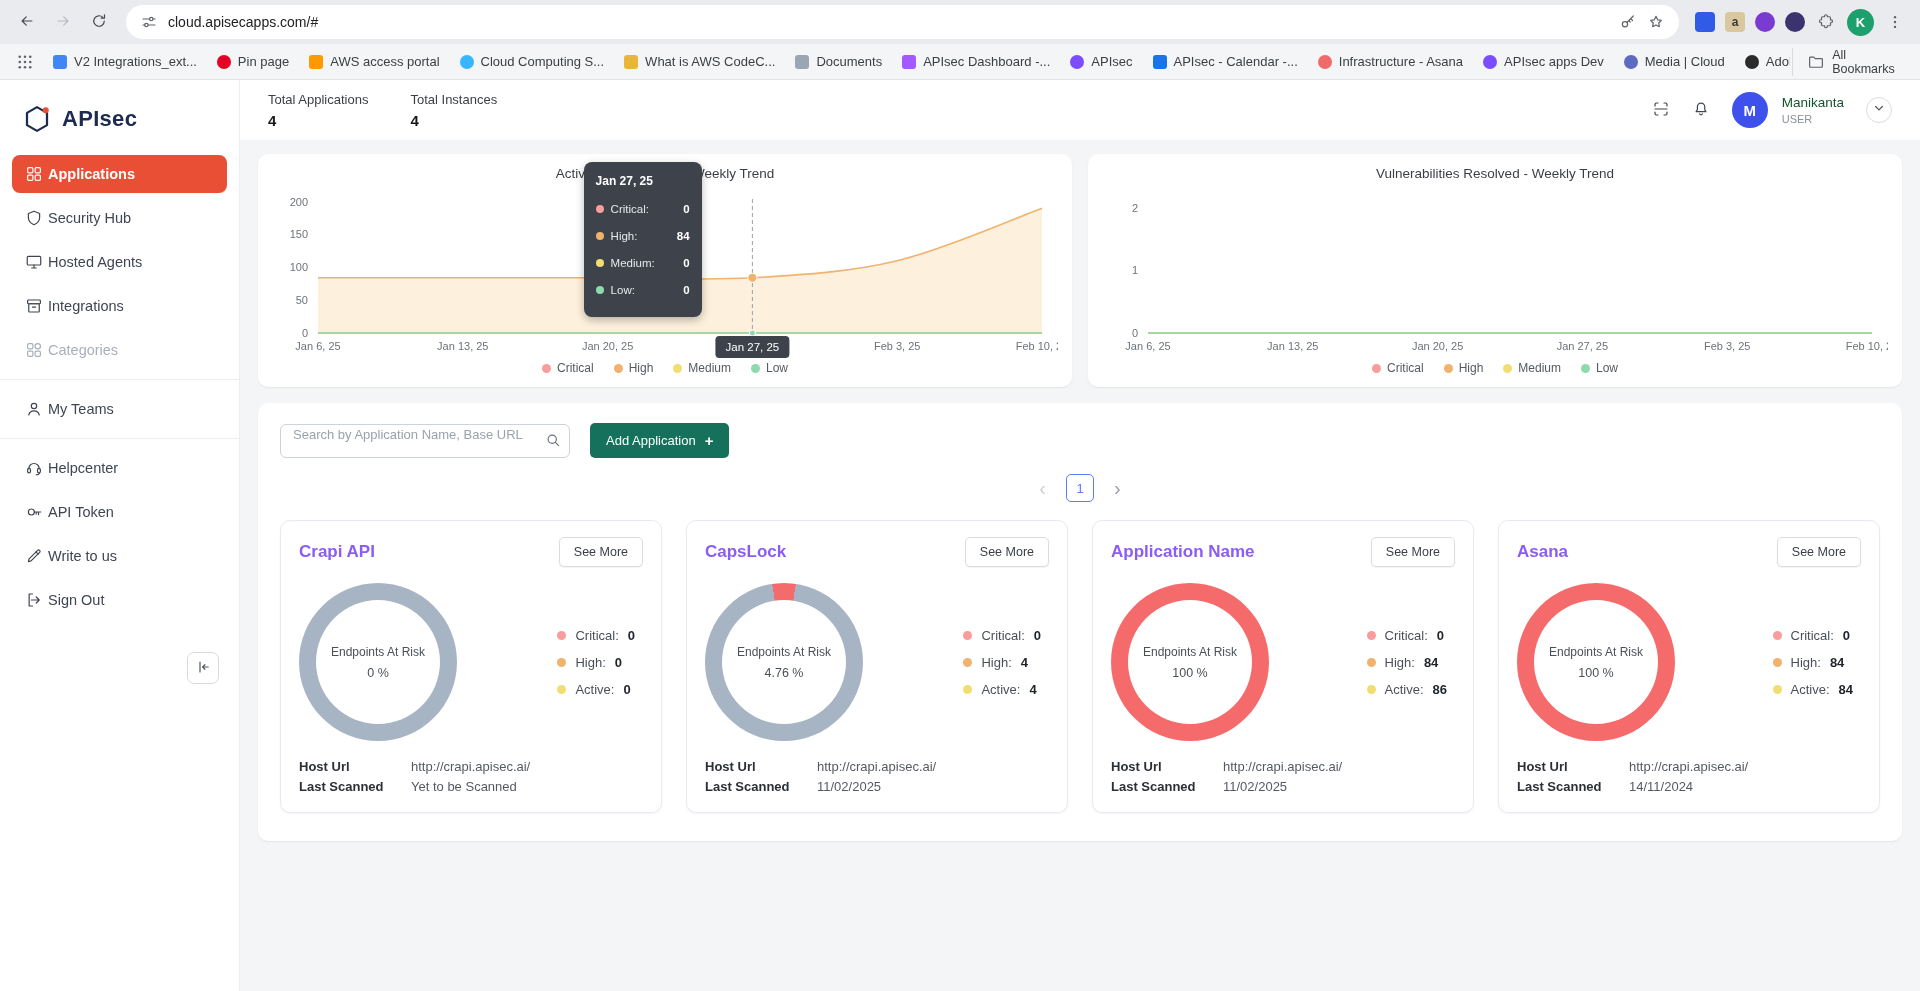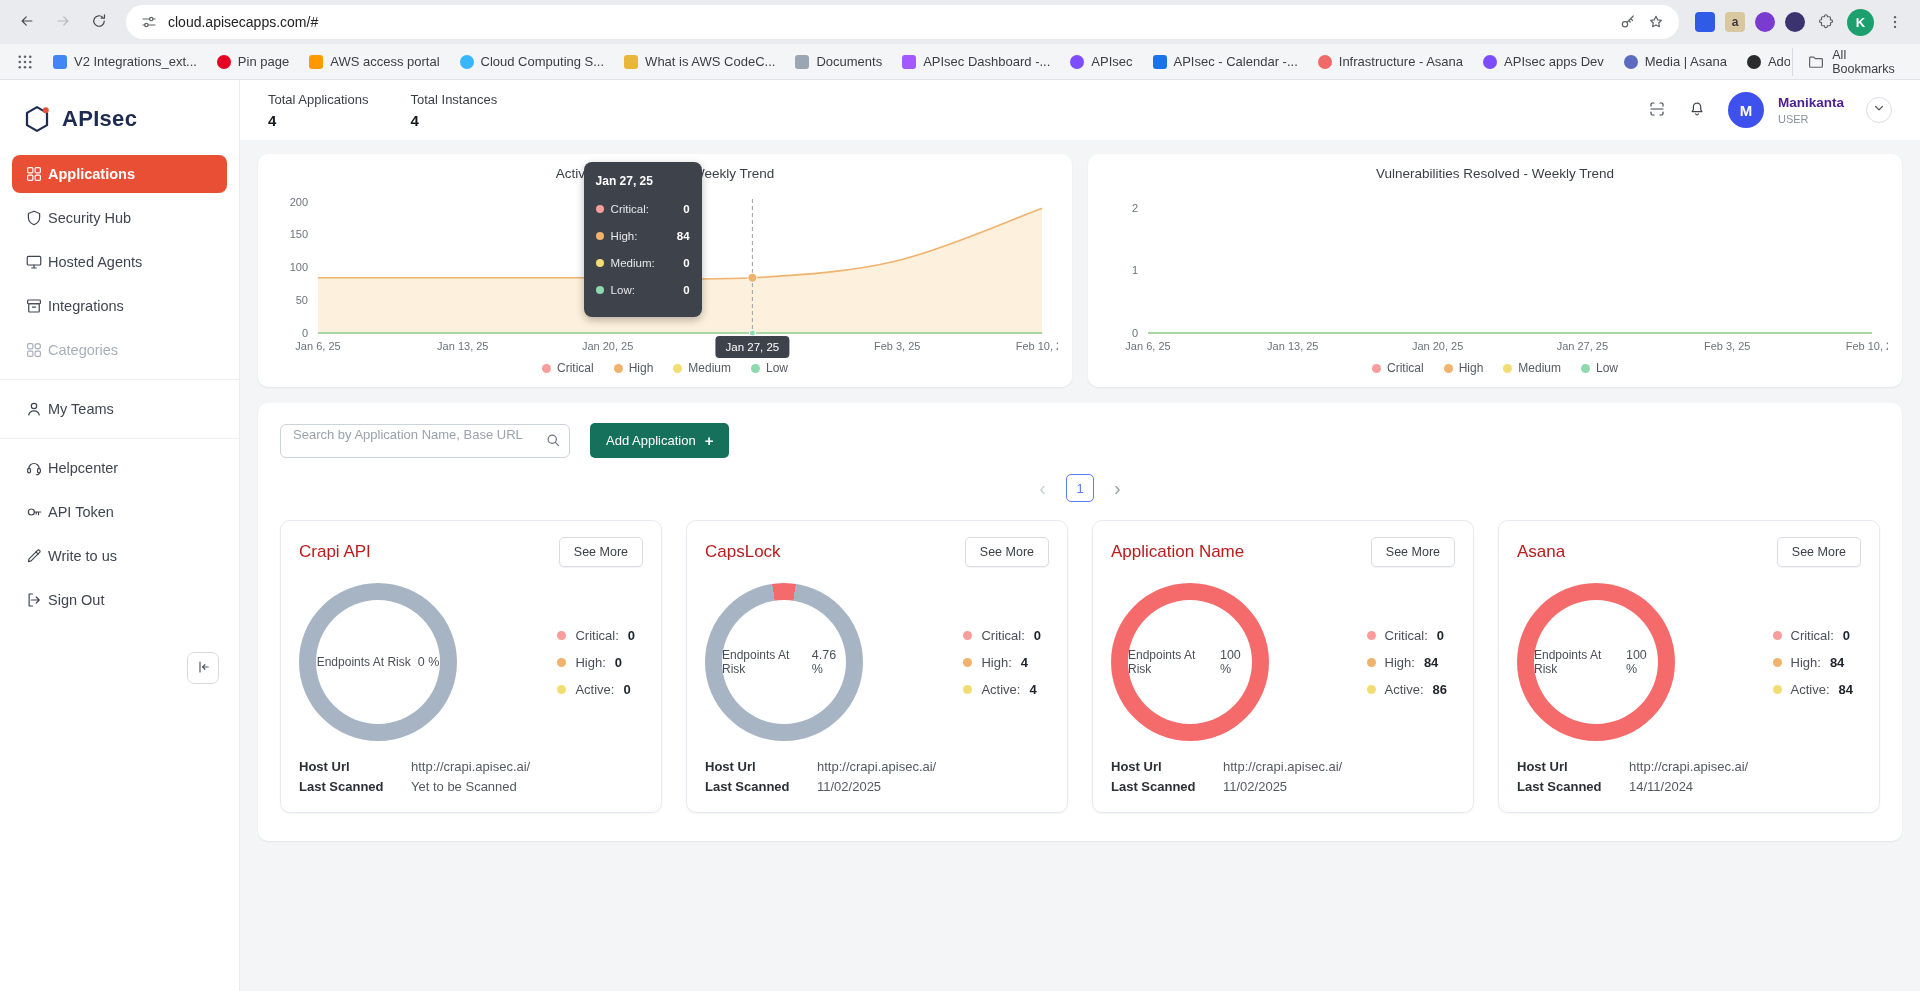--- a/index.html
+++ b/index.html
@@ -40,21 +40,21 @@
 
   .main{flex:1;display:flex;flex-direction:column;background:#f4f5f6;min-width:0}
   .topbar{height:60px;background:#fff;display:flex;align-items:center;padding:0 28px;flex:none}
   .totals{display:flex;gap:42px}
   .t-label{font-size:13px;color:#3a3f46}
   .t-value{font-size:15px;font-weight:bold;color:#15181d;margin-top:5px}
   .topbar-right{margin-left:auto;display:flex;align-items:center;gap:22px}
   .icon-btn{background:none;border:none;color:#3f454d;display:flex;cursor:pointer}
   .avatar-m{width:36px;height:36px;border-radius:50%;display:flex;align-items:center;justify-content:center;color:#fff;font-weight:bold;font-size:15px}
   .user-block{display:flex;flex-direction:column;gap:3px;margin-left:-8px}
-  .user-name{font-size:13.5px;font-weight:bold;color:#4c1d95}
+  .user-name{font-size:13.5px;font-weight:normal;color:#14532d}
   .user-role{font-size:11px;color:#8a9099}
   .chev-circle{width:26px;height:26px;border-radius:50%;border:1px solid #d9dde2;background:#fff;color:#555;display:flex;align-items:center;justify-content:center;cursor:pointer}
 
   .content{padding:14px 18px 0;flex:1;overflow:hidden}
   .charts-row{display:flex;gap:16px}
   .chart-card{flex:1;background:#fff;border-radius:10px;box-shadow:0 1px 2px rgba(20,30,50,.07);padding:12px 14px 6px;position:relative;min-width:0}
   .chart-title{text-align:center;font-size:13.5px;color:#3a3f46;font-weight:500}
   .chart-svg{width:100%;height:178px;display:block}
   .legend{display:flex;justify-content:center;gap:20px;padding:2px 0 6px}
   .legend-item{display:flex;align-items:center;gap:6px;font-size:12px;color:#555a62}
@@ -77,25 +77,25 @@
   .s-ico-btn{position:absolute;right:8px;top:7px;color:#6b7280;background:none;border:none;display:flex;cursor:pointer}
   .add-btn{margin-left:auto;border:none;color:#fff;font-size:13px;font-weight:500;border-radius:5px;padding:10px 16px;display:flex;align-items:center;gap:9px;cursor:pointer;font-family:inherit}
   .add-plus{font-size:15px;font-weight:bold;line-height:1}
   .pagination{display:flex;justify-content:center;align-items:center;gap:20px;margin:16px 0 18px}
   .pg-chev{font-size:20px;color:#9aa1a9;line-height:1;background:none;border:none;cursor:pointer;font-family:inherit}
   .pg-chev.disabled{color:#ccd1d7}
   .pg-num{min-width:28px;height:28px;border-radius:5px;border:1px solid #5c7cfa;color:#5c7cfa;display:flex;align-items:center;justify-content:center;font-size:13px;background:#fff}
   .cards{display:flex;gap:24px}
   .app-card{flex:1;background:#fff;border:1px solid #e7eaf0;border-radius:10px;box-shadow:0 1px 2px rgba(20,30,50,.05);padding:16px 18px 18px;min-width:0}
   .ac-head{display:flex;align-items:center;justify-content:space-between}
-  .ac-name{font-size:17px;font-weight:normal;color:#b91c1c}
+  .ac-name{font-size:17px;font-weight:bold;color:#8b5cf6}
   .see-more{border:1px solid #d9dde3;background:#fff;border-radius:5px;padding:7px 14px;font-size:12.5px;color:#3a3f46;box-shadow:0 1px 1px rgba(0,0,0,.05);cursor:pointer;font-family:inherit}
   .ac-body{display:flex;align-items:center;margin-top:16px}
   .donut{width:158px;height:158px;border-radius:50%;position:relative;flex:none}
-  .donut-inner{position:absolute;inset:17px;background:#fff;border-radius:50%;display:flex;align-items:center;justify-content:center;gap:7px}
+  .donut-inner{position:absolute;inset:17px;background:#fff;border-radius:50%;display:flex;flex-direction:column;align-items:center;justify-content:center;gap:7px}
   .d-label{font-size:12px;color:#4b5058}
   .d-val{font-size:12.5px;color:#4b5058}
   .ac-stats{margin-left:auto;margin-right:8px;display:flex;flex-direction:column;gap:12px}
   .stat-row{display:flex;align-items:center;gap:9px;font-size:13px;color:#4b5058}
   .stat-val{font-weight:bold;color:#1f232a}
   .ac-foot{margin-top:18px}
   .foot-row{display:flex;margin-top:5px;font-size:13px;align-items:baseline}
   .f-label{width:112px;font-weight:bold;color:#2b2f36;flex:none}
   .f-val{color:#555a62}
 </style>
@@ -224,21 +224,21 @@
         <div class="bm">
           <span class="bm-ico circle" style="background: rgb(240, 106, 106);"></span>
           <span>Infrastructure - Asana</span>
         </div>
         <div class="bm">
           <span class="bm-ico circle" style="background: rgb(124, 77, 255);"></span>
           <span>APIsec apps Dev</span>
         </div>
         <div class="bm">
           <span class="bm-ico circle" style="background: rgb(92, 107, 192);"></span>
-          <span>Media | Asana</span>
+          <span>Media | Cloud</span>
         </div>
         <div class="bm">
           <span class="bm-ico circle" style="background: rgb(43, 43, 43);"></span>
           <span>Adobe Acrobat</span>
         </div>
       </div>
     <div class="bm-all">
       <span class="omni-ico">
           <svg width="18" height="18" viewBox="0 0 24 24" fill="none" stroke="currentColor" stroke-width="1.6" stroke-linecap="round" stroke-linejoin="round">
             <path d="M3.5 6.5a1 1 0 0 1 1-1H9l2 2h8.5a1 1 0 0 1 1 1V18a1 1 0 0 1-1 1h-15a1 1 0 0 1-1-1z"></path>

